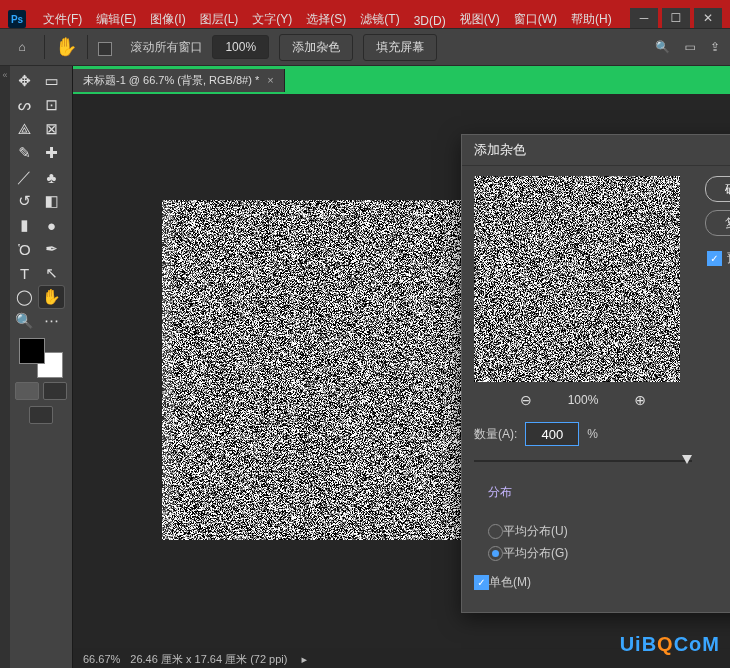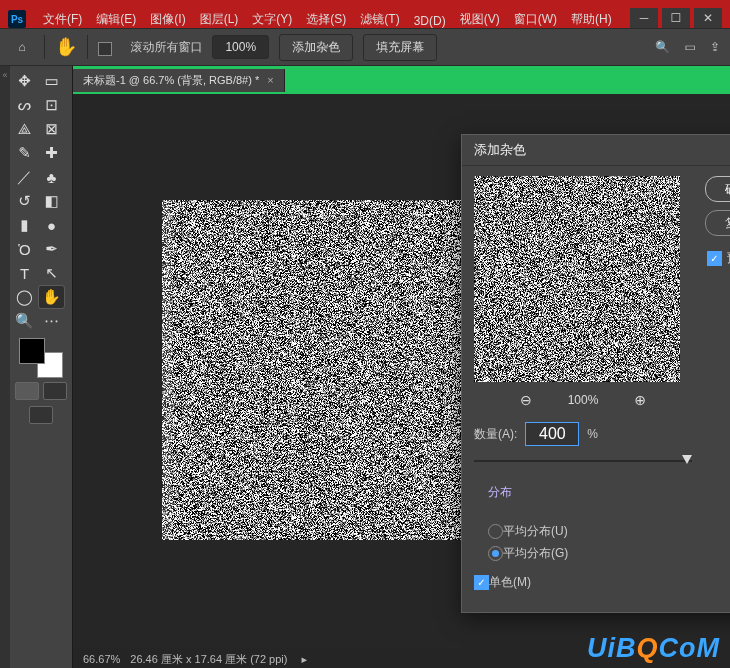--- a/index.html
+++ b/index.html
@@ -40,36 +40,36 @@
 .statusbar{position:absolute;bottom:0;left:0;right:0;height:22px;background:#252525;display:flex;align-items:center;padding:0 10px;color:#bbb;font-size:11px;gap:10px}
 .dialog{position:absolute;top:68px;left:388px;width:322px;background:#434343;border:1px solid #5d5d5d;box-shadow:0 6px 20px rgba(0,0,0,.5)}
 .dlg-title{height:30px;display:flex;align-items:center;padding:0 12px;color:#eee;font-size:13px;border-bottom:1px solid #333}
 .dlg-body{padding:10px 12px 16px;display:flex;gap:10px}
 .dlg-left{flex:1}
 .preview{width:206px;height:206px;background:#000;margin-bottom:10px}
 .preview svg{width:100%;height:100%}
 .zoom-row{display:flex;align-items:center;justify-content:center;gap:36px;margin-bottom:14px;color:#ddd}
 .zoom-btn{font-size:14px;cursor:pointer}
 .amount-row{display:flex;align-items:center;gap:8px;margin-bottom:6px}
-.amount-input{width:48px;height:20px;background:#333;border:1px solid #4ca3ff;color:#fff;text-align:center;font-size:16px}
+.amount-input{width:48px;height:20px;background:#333;border:1px solid #4ca3ff;color:#fff;text-align:center;font-size:13px}
 .slider{position:relative;height:18px;margin-bottom:14px}
 .slider-track{position:absolute;top:8px;left:0;right:0;height:2px;background:#2a2a2a}
 .slider-thumb{position:absolute;top:3px;width:0;height:0;border-left:5px solid transparent;border-right:5px solid transparent;border-top:9px solid #ddd}
 .group-label{color:#c4b5fd;margin:2px 0 22px 14px}
 .radio-row,.check-row{display:flex;align-items:center;gap:0;margin:5px 0 5px 14px}
 .radio{width:13px;height:13px;border-radius:50%;border:1px solid #888;display:flex;align-items:center;justify-content:center}
 .radio.on::after{content:"";width:7px;height:7px;border-radius:50%;background:#4ca3ff}
 .checkbox{width:13px;height:13px;background:#333;border:1px solid #888;display:flex;align-items:center;justify-content:center}
 .checkbox.on{background:#4ca3ff;border-color:#4ca3ff}
 .checkbox.on::after{content:"✓";color:#fff;font-size:10px;line-height:1}
 .dlg-right{width:70px;display:flex;flex-direction:column;gap:8px;align-items:center}
 .dlg-btn{width:62px;height:24px;border:1px solid #888;border-radius:12px;display:flex;align-items:center;justify-content:center;color:#ddd;font-size:12px;cursor:pointer}
 .dlg-btn.primary{border-color:#bbb;color:#fff}
 .preview-chk{display:flex;align-items:center;gap:5px;margin-top:6px}
-.brand{position:absolute;bottom:4px;right:10px;color:#3aa6ff;font-weight:bold;font-size:27px;font-style:italic;letter-spacing:1px}
+.brand{position:absolute;bottom:12px;right:10px;color:#3aa6ff;font-weight:bold;font-size:20px;letter-spacing:1px}
 .brand .o{color:#ff8c1a}
 </style>
 </head>
 <body>
 
 <div class="titlebar">
   <div class="ps-logo">Ps</div>
   <div class="menu-item">文件(F)</div>
   <div class="menu-item">编辑(E)</div>
   <div class="menu-item">图像(I)</div>

